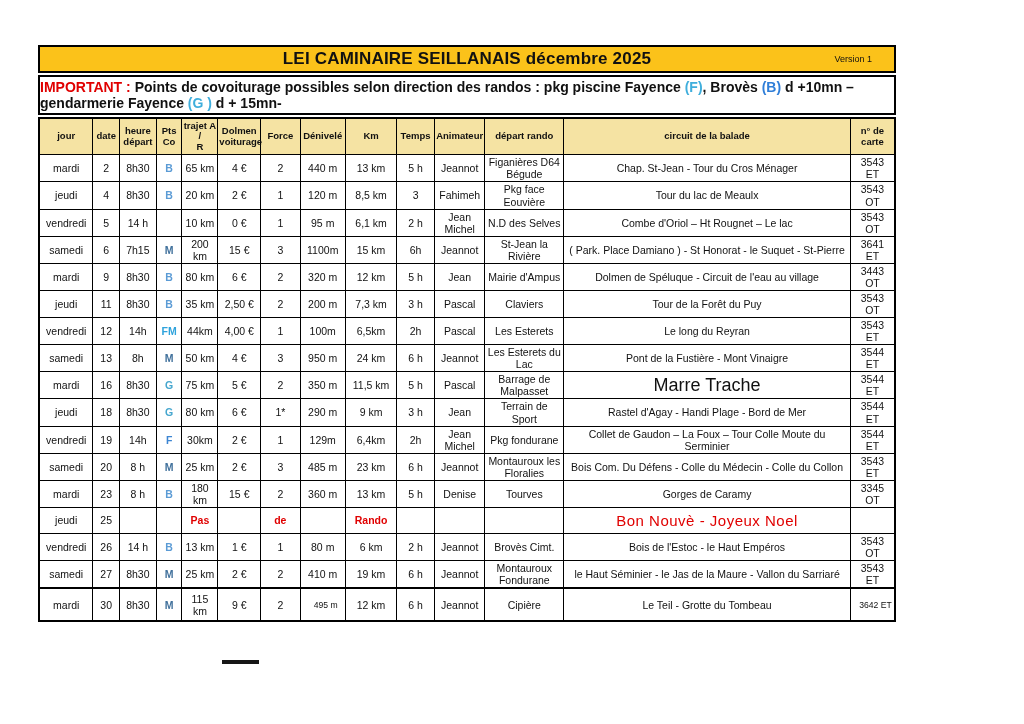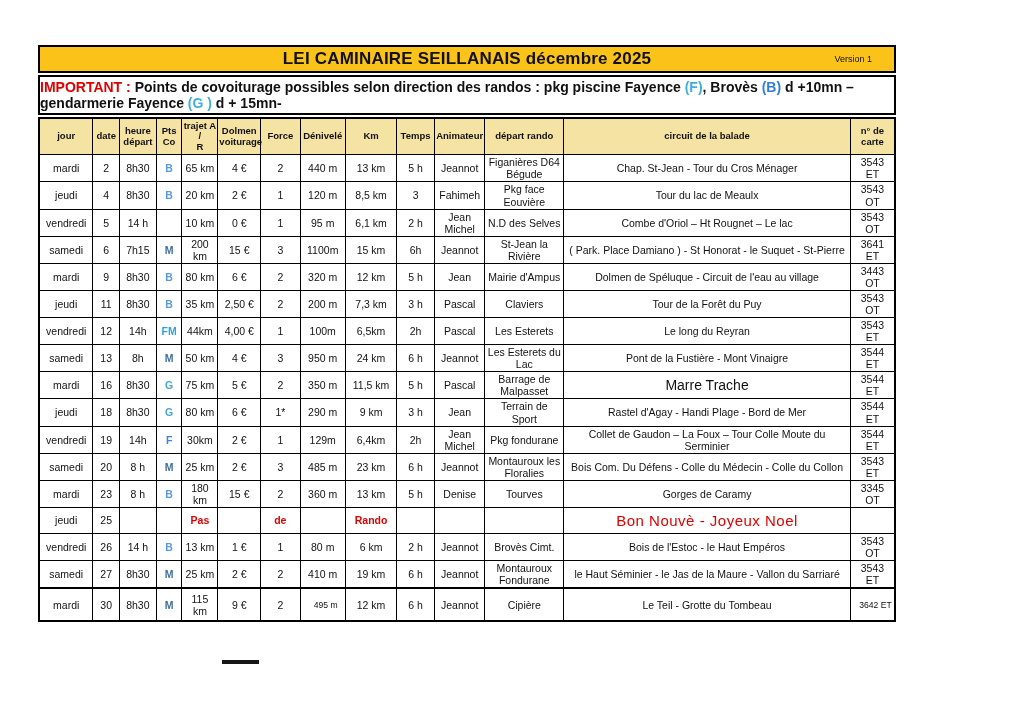--- a/index.html
+++ b/index.html
@@ -49,21 +49,21 @@
   }
   table.sched tr.lastrow td{border-top:2px solid #000;height:29px;}
   td.col-0{text-align:left;padding-left:7px;}
   td.col-3{font-weight:bold;}
   td.col-10{font-size:9.8px;}
   td.col-11{font-size:9.3px;}
   td.col-12{font-size:10.5px;}
   td.col-13{font-size:8.6px;}
   .red{color:#E00000;font-weight:bold;}
   .redlg{color:#E00000;font-size:15px;font-weight:normal;letter-spacing:.5px;}
-  .lg{font-size:14px;}
+  .lg{font-size:18px;}
   .sm{font-size:8.6px;margin-left:6px;}
 
   
   .dash{position:absolute;left:222px;top:660px;width:37px;height:4px;background:#161616;}
 </style>
 </head>
 <body>
 
 <div class="sheet">
 

